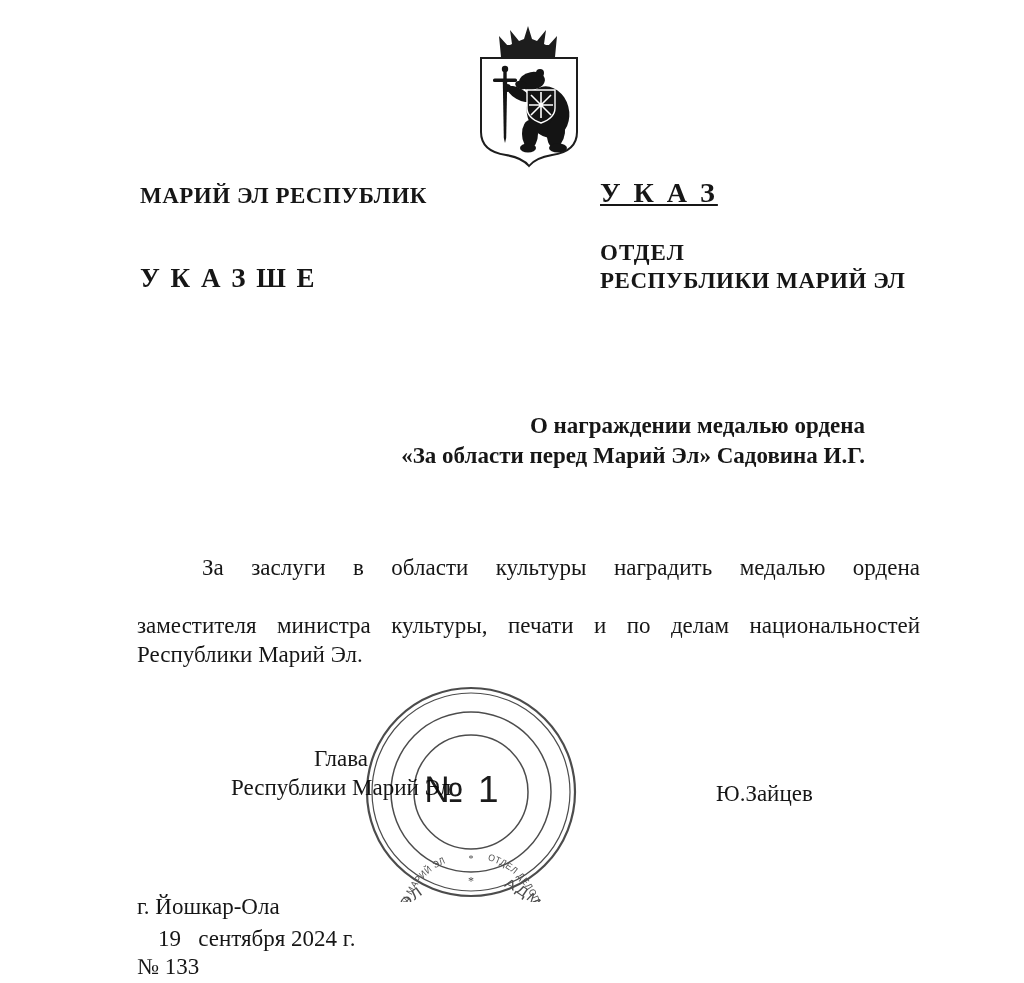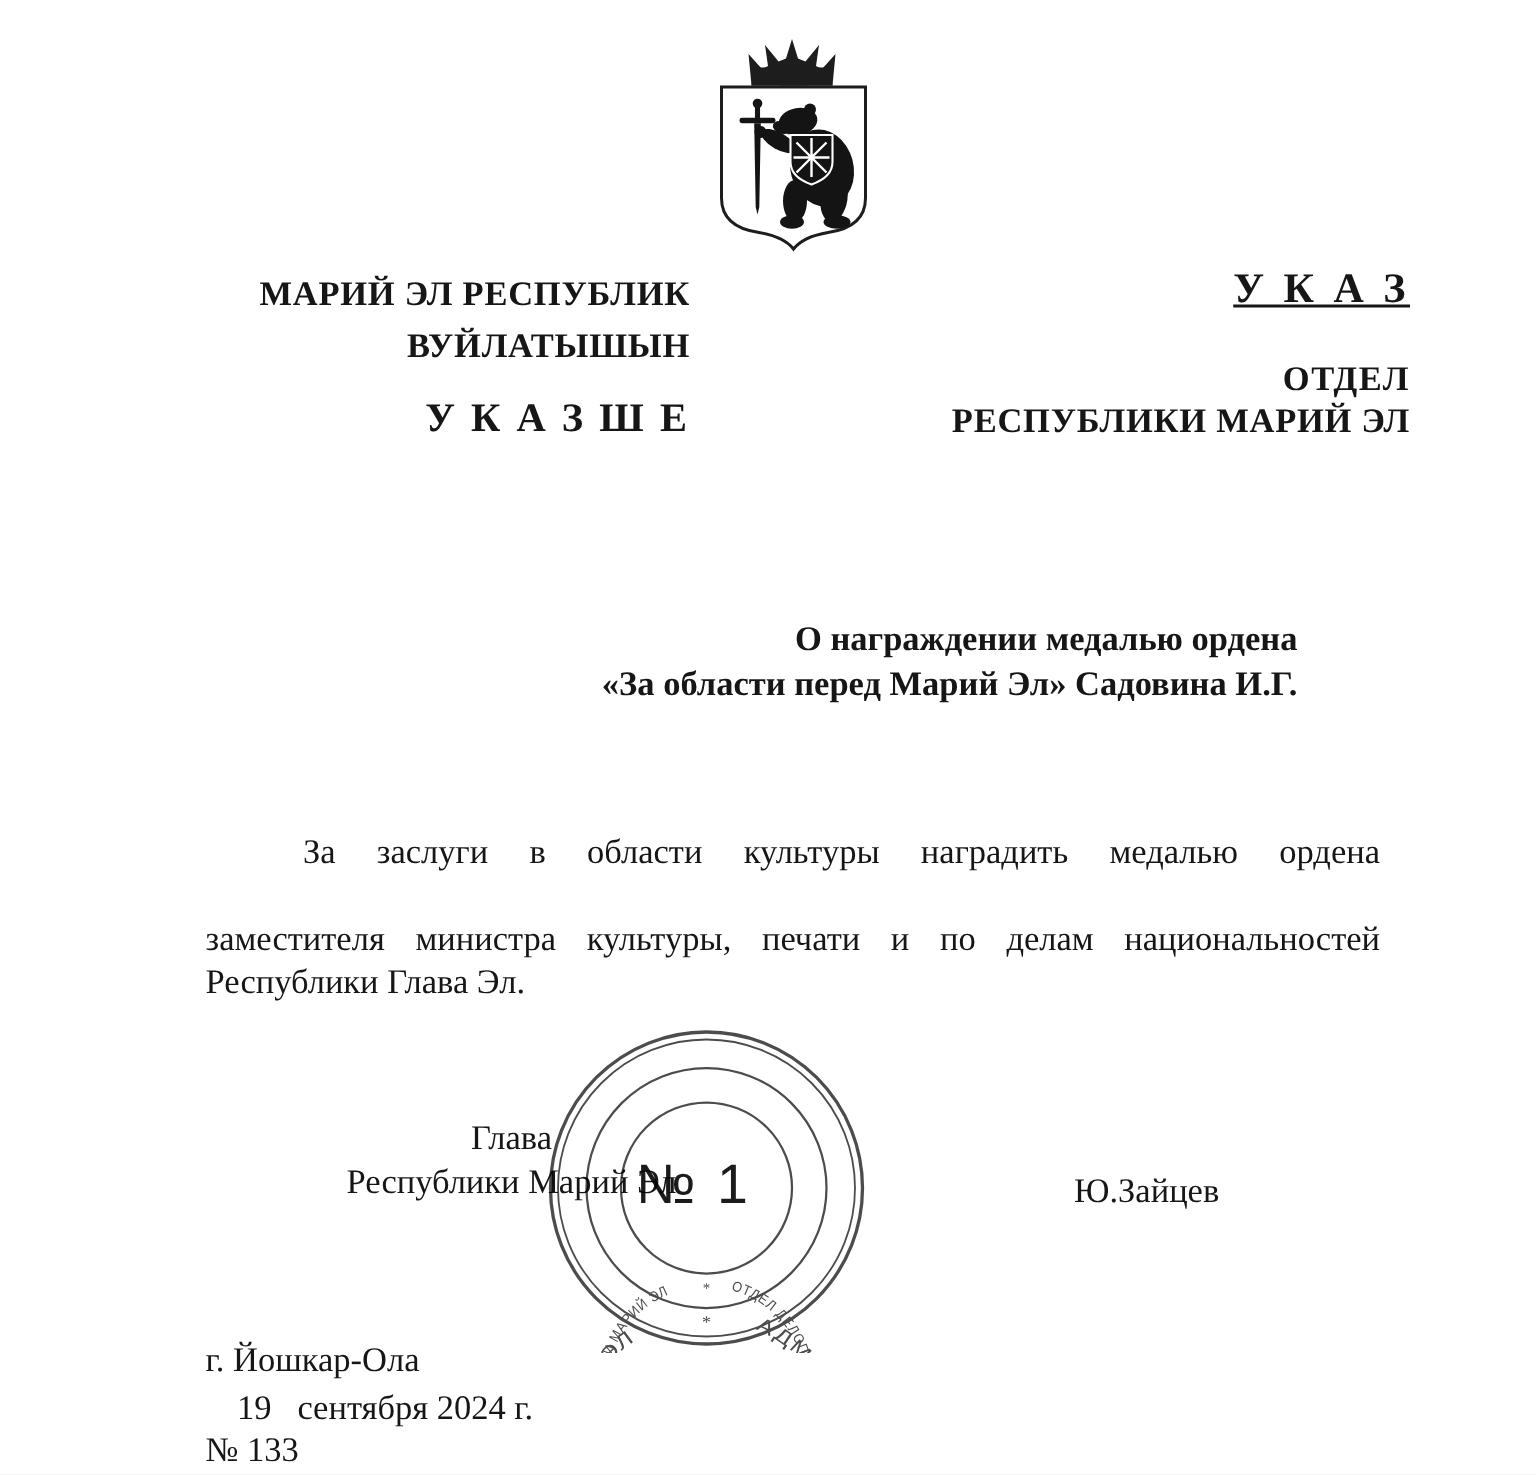--- a/index.html
+++ b/index.html
@@ -4,21 +4,21 @@
 <style>
   html,body { margin:0; padding:0; background:#e8e8e8; }
   .page {
     position:relative; width:1024px; height:983px; margin:0 auto;
     background:#ffffff; overflow:hidden;
     font-family:"Liberation Serif", serif; color:#161616;
   }
   .abs { position:absolute; }
 
   
-  .hdr { font-weight:bold; text-align:right; }
+  .hdr { font-weight:bold; text-align:left; }
   #hl1 { left:140px; top:183px; width:320px; font-size:23px; letter-spacing:0.5px; }
   #hl2 { left:140px; top:218px; width:320px; font-size:23px; letter-spacing:0.5px; }
   #hl3 { left:140px; top:263px; width:320px; font-size:27px; letter-spacing:2px; }
   #hr1 { left:600px; top:177px; width:340px; font-size:28px; letter-spacing:3px;text-decoration:underline; }
   #hr2 { left:600px; top:240px; width:340px; font-size:23px; letter-spacing:1px; }
   #hr3 { left:600px; top:268px; width:340px; font-size:23px; letter-spacing:0.5px; }
 
   
   #title { left:125px; top:411px; width:740px; text-align:right;
            font-weight:bold; font-size:23px; line-height:30px; }
@@ -88,35 +88,34 @@
       <ellipse cx="82" cy="124" rx="9" ry="4.5"></ellipse>
 
       <g>
         <path d="M51,66 L79,66 L79,84 Q79,94 65,99 Q51,94 51,84 Z" fill="#141414" stroke="#ffffff" stroke-width="1.4"></path>
         <path d="M55,71 L75,91 M75,71 L55,91 M65,68 L65,94 M53,81 L77,81" stroke="#ffffff" stroke-width="1.6" fill="none"></path>
       </g>
     </g>
   </svg>
 
   <div class="abs hdr" id="hl1">МАРИЙ ЭЛ РЕСПУБЛИК</div>
-  <div class="abs hdr" id="hl2">ВУЙЛАТЫШЫН</div>
   <div class="abs hdr" id="hl3">У К А З Ш Е</div>
 
   <div class="abs hdr" id="hr1">У К А З</div>
   <div class="abs hdr" id="hr2">ОТДЕЛ</div>
   <div class="abs hdr" id="hr3">РЕСПУБЛИКИ МАРИЙ ЭЛ</div>
 
   <div class="abs" id="title">
     <div>О награждении медалью ордена</div>
     <div>«За области перед Марий Эл» Садовина И.Г.</div>
   </div>
 
   <div class="abs body-line" id="b0">За заслуги в области культуры наградить медалью ордена</div>
   <div class="abs body-line" id="b2">заместителя министра культуры, печати и по делам национальностей</div>
-  <div class="abs body-line" id="b3">Республики Глава Эл.</div>
+  <div class="abs body-line" id="b3">Республики Марий Эл.</div>
 
   <div class="abs" id="sig-pos">
     <div>Глава</div>
     <div>Республики Марий Эл</div>
   </div>
   <div class="abs" id="sig-name">Ю.Зайцев</div>
 
   <svg id="stamp" class="abs" viewBox="0 0 218 218">
     <g fill="none" stroke="#333333">
       <circle cx="108" cy="108" r="104" stroke-width="2.2"></circle>

